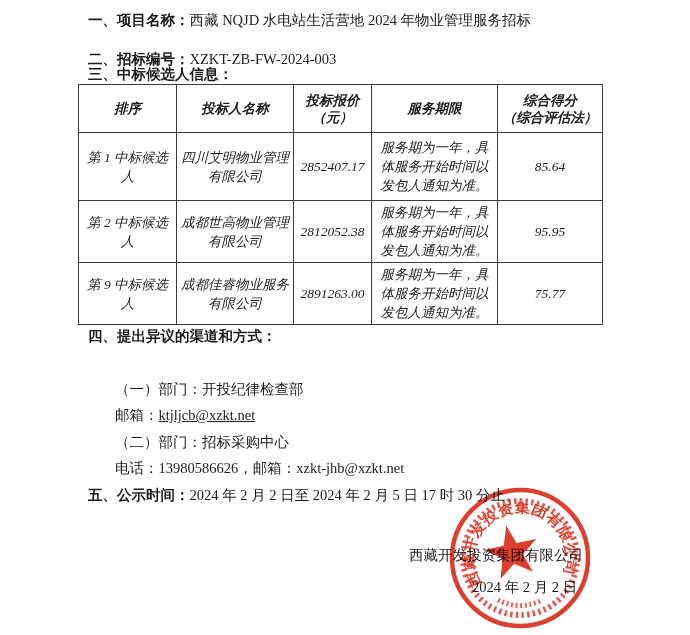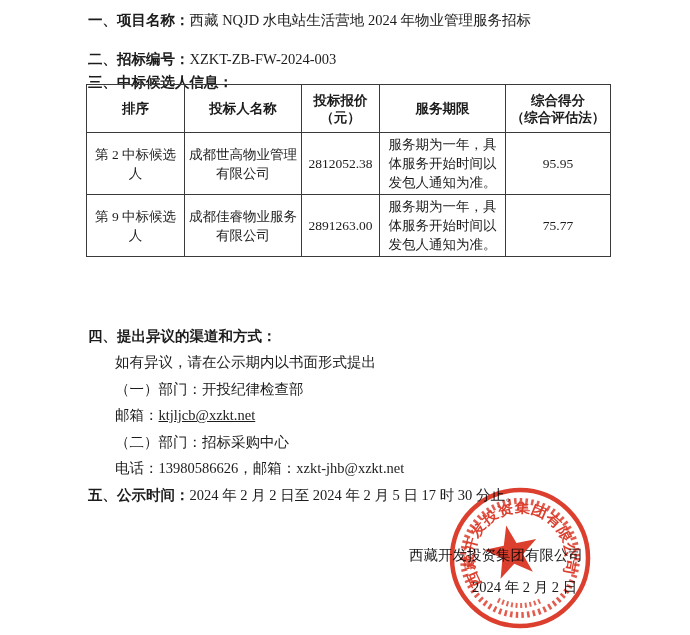--- a/index.html
+++ b/index.html
@@ -8,22 +8,22 @@
     font-family:"Liberation Serif","DejaVu Serif",serif;
     color:#1c1c1c;overflow:hidden;
   }
   .doc{position:absolute;left:0;top:0;width:690px;height:635px;}
   .line{position:absolute;font-size:14.5px;line-height:17px;white-space:nowrap;}
   .num-label{font-weight:bold;}
   .main-indent{left:88px;}
   .sub-indent{left:115px;}
   .email-link{text-decoration:underline;}
   table.bid{
-    position:absolute;left:86px;top:84px;width:524px;
-    border-collapse:collapse;table-layout:fixed;
+    position:absolute;left:78px;top:84px;width:524px;
+    border-collapse:collapse;table-layout:fixed;font-style:italic;
   }
   table.bid th, table.bid td{
     border:1px solid #3a3a3a;
     font-size:13.5px;line-height:19px;
     text-align:center;vertical-align:middle;
     padding:2px 4px;box-sizing:border-box;
   }
   table.bid th{font-weight:bold;white-space:pre-line;line-height:17px;}
   col.c-rank{width:98px;}
   col.c-bidder{width:117px;}
@@ -48,21 +48,21 @@
 <div class="doc">
 
   <div class="line main-indent" style="top:12px;">
     <span class="num-label">一、</span><span class="num-label">项目名称：</span><span>西藏 NQJD 水电站生活营地 2024 年物业管理服务招标</span>
   </div>
 
   <div class="line main-indent" style="top:40px;margin-top:11px;">
     <span class="num-label">二、</span><span class="num-label">招标编号：</span><span>XZKT-ZB-FW-2024-003</span>
   </div>
 
-  <div class="line main-indent" style="top:74px;">
+  <div class="line main-indent" style="top:66px;">
     <span class="num-label">三、</span><span class="num-label">中标候选人信息：</span>
   </div>
 
   <table class="bid">
     <colgroup>
       <col class="c-rank">
         <col class="c-bidder">
         <col class="c-price">
         <col class="c-period">
         <col class="c-score">
@@ -70,41 +70,47 @@
     <tbody>
       <tr class="hdr">
         <th>排序</th>
         <th>投标人名称</th>
         <th>投标报价
 （元）</th>
         <th>服务期限</th>
         <th>综合得分
 （综合评估法）</th>
       </tr>
+      <tr class="r1">
+        <td>第 1 中标候选人</td>
+        <td>四川艾明物业管理有限公司</td>
+        <td>2852407.17</td>
+        <td class="period-cell">服务期为一年，具体服务开始时间以发包人通知为准。</td>
+        <td>85.64</td>
+      </tr>
       <tr class="r2">
         <td>第 2 中标候选人</td>
         <td>成都世高物业管理有限公司</td>
         <td>2812052.38</td>
         <td class="period-cell">服务期为一年，具体服务开始时间以发包人通知为准。</td>
         <td>95.95</td>
       </tr>
       <tr class="r3">
         <td>第 9 中标候选人</td>
         <td>成都佳睿物业服务有限公司</td>
         <td>2891263.00</td>
         <td class="period-cell">服务期为一年，具体服务开始时间以发包人通知为准。</td>
         <td>75.77</td>
       </tr>
     </tbody>
   </table>
 
   <div class="line main-indent" style="top:328px;">
     <span class="num-label">四、</span><span class="num-label">提出异议的渠道和方式：</span>
   </div>
-  <div class="line sub-indent" style="top:354px;">如有异议，请在公示期内以书面形式提出</div>
   <div class="line sub-indent" style="top:381px;">（一）部门：开投纪律检查部</div>
   <div class="line sub-indent" style="top:407px;">
     <span>邮箱：</span><span class="email-link">ktjljcb@xzkt.net</span>
   </div>
   <div class="line sub-indent" style="top:434px;">（二）部门：招标采购中心</div>
   <div class="line sub-indent" style="top:460px;">
     <span>电话：</span><span>13980586626</span><span>，邮箱：</span><span>xzkt-jhb@xzkt.net</span>
   </div>
 
   <div class="line main-indent" style="top:487px;">

